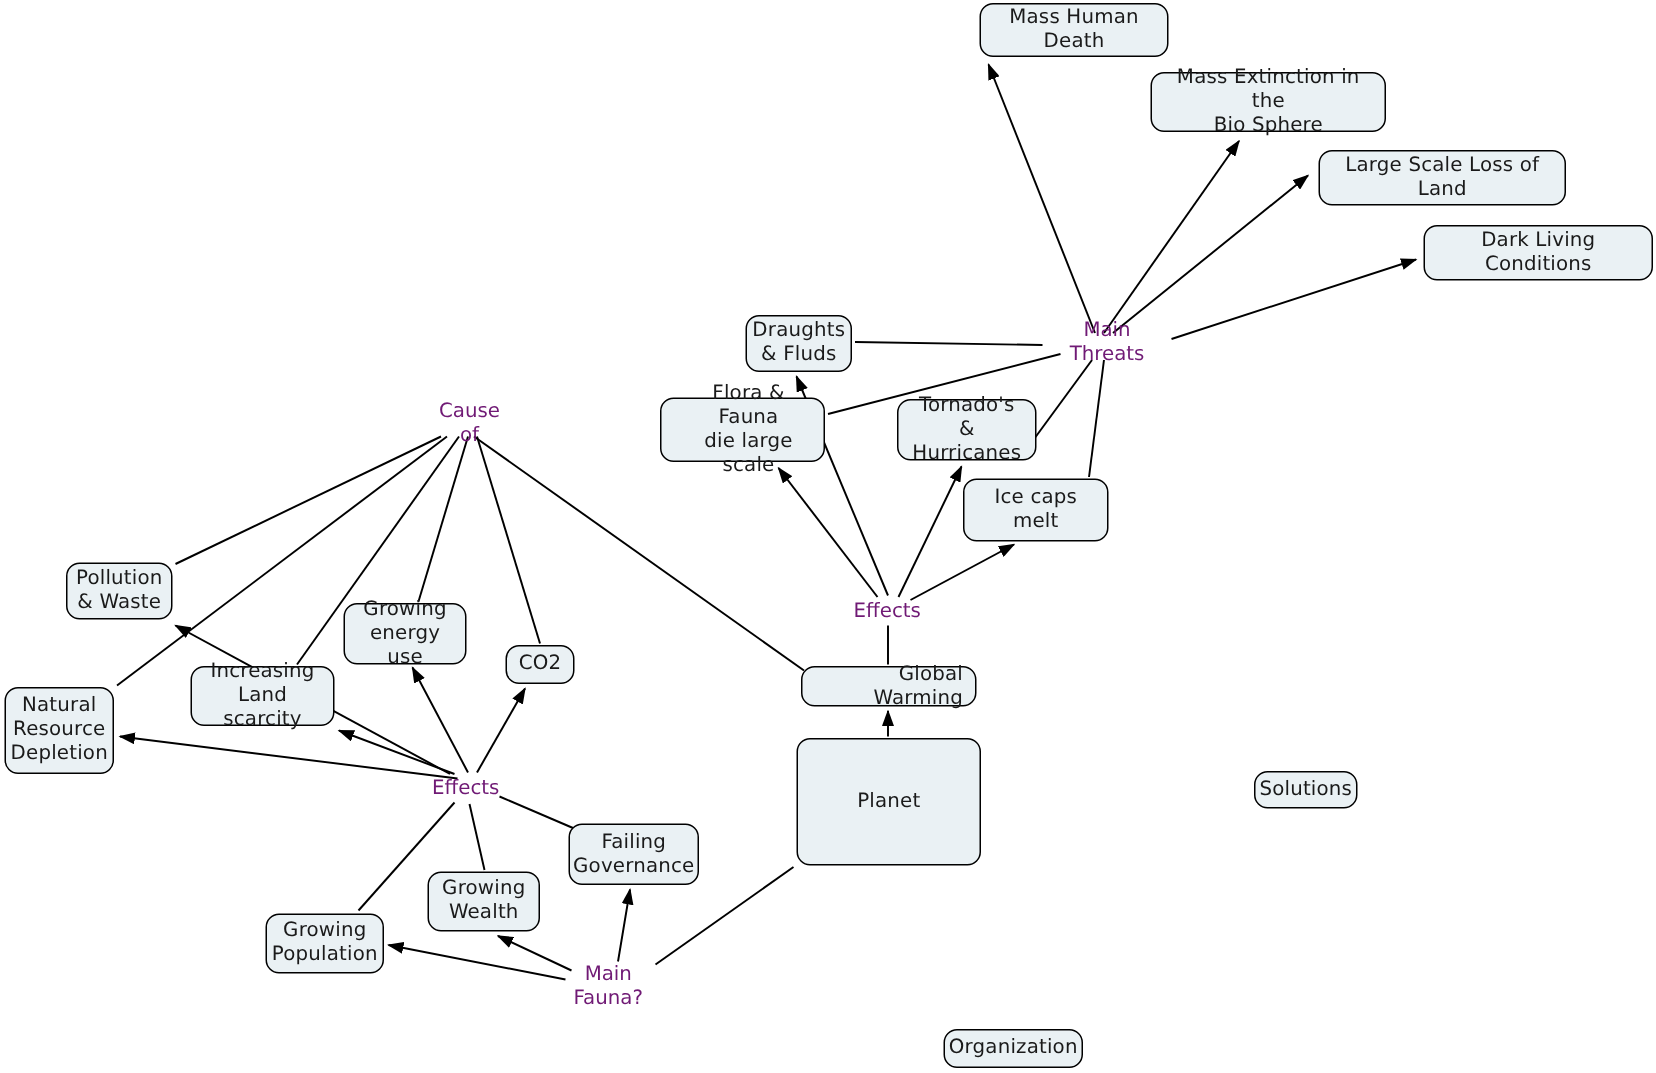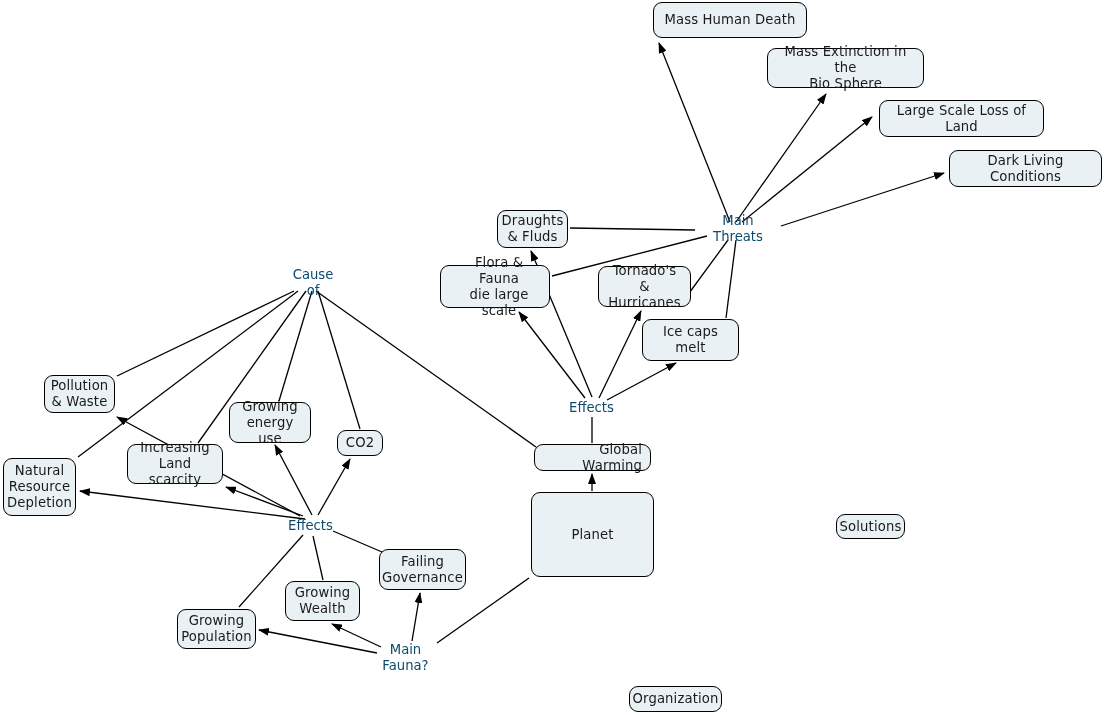--- a/index.html
+++ b/index.html
@@ -45,21 +45,21 @@
   }
   .label-node {
     position: absolute;
     box-sizing: border-box;
     display: flex;
     align-items: center;
     justify-content: center;
     text-align: center;
     background: transparent;
     border: none;
-    color: #0c4a6e;
+    color: #701a75;
     font-size: 13.2px;
     line-height: 16px;
     white-space: pre-line;
   }
 </style>
 </head>
 <body>
 
 <div id="canvas">
   <svg id="edge-layer" viewBox="0 0 1104 715" width="1104" height="715" xmlns="http://www.w3.org/2000/svg">
@@ -97,21 +97,21 @@
         <line x1="318" y1="515" x2="350" y2="459" stroke="#000000" stroke-width="1.3" marker-end="url(#arrowhead)"></line>
         <line x1="303" y1="535" x2="239" y2="607" stroke="#000000" stroke-width="1.3"></line>
         <line x1="313" y1="536" x2="323" y2="580" stroke="#000000" stroke-width="1.3"></line>
         <line x1="333" y1="531" x2="382" y2="552" stroke="#000000" stroke-width="1.3"></line>
         <line x1="377" y1="653" x2="259" y2="630" stroke="#000000" stroke-width="1.3" marker-end="url(#arrowhead)"></line>
         <line x1="381" y1="647" x2="332" y2="624" stroke="#000000" stroke-width="1.3" marker-end="url(#arrowhead)"></line>
         <line x1="412" y1="641" x2="420" y2="593" stroke="#000000" stroke-width="1.3" marker-end="url(#arrowhead)"></line>
       </g>
   </svg>
   <div id="nodes-group">
-      <div class="node" style="left: 653px; top: 2px; width: 154px; height: 36px;"><span>Mass Human Death</span></div>
+      <div class="node" style="left: 653px; top: 2px; width: 126px; height: 36px;"><span>Mass Human Death</span></div>
       <div class="node" style="left: 767px; top: 48px; width: 157px; height: 40px;"><span>Mass Extinction in the
 Bio Sphere</span></div>
       <div class="node" style="left: 879px; top: 100px; width: 165px; height: 37px;"><span>Large Scale Loss of Land</span></div>
       <div class="node" style="left: 949px; top: 150px; width: 153px; height: 37px;"><span>Dark Living Conditions</span></div>
       <div class="label-node" style="left: 697px; top: 220px; width: 82px; height: 18px;"><span>Main Threats</span></div>
       <div class="node" style="left: 497px; top: 210px; width: 71px; height: 38px;"><span>Draughts
 &amp; Fluds</span></div>
       <div class="node" style="left: 440px; top: 265px; width: 110px; height: 43px; padding-left: 16px;"><span>Flora &amp; Fauna
 die large scale</span></div>
       <div class="node" style="left: 598px; top: 266px; width: 93px; height: 41px;"><span>Tornado's

